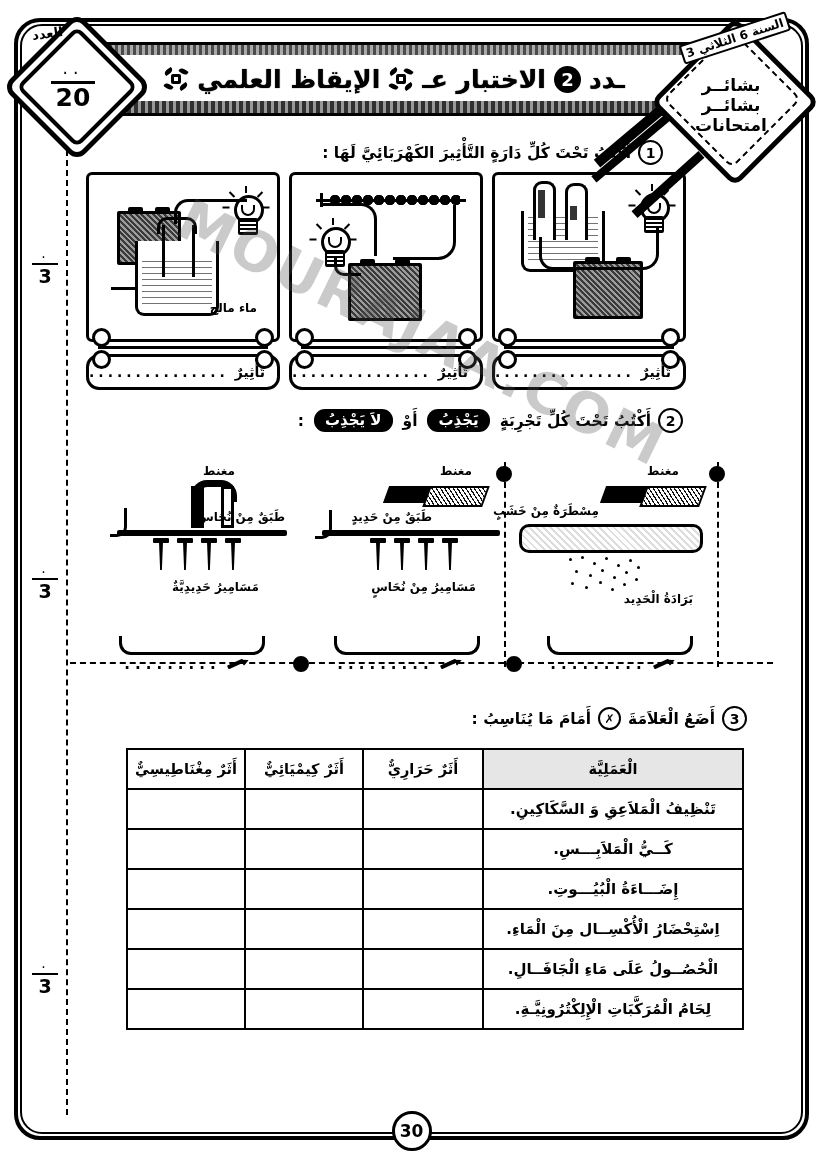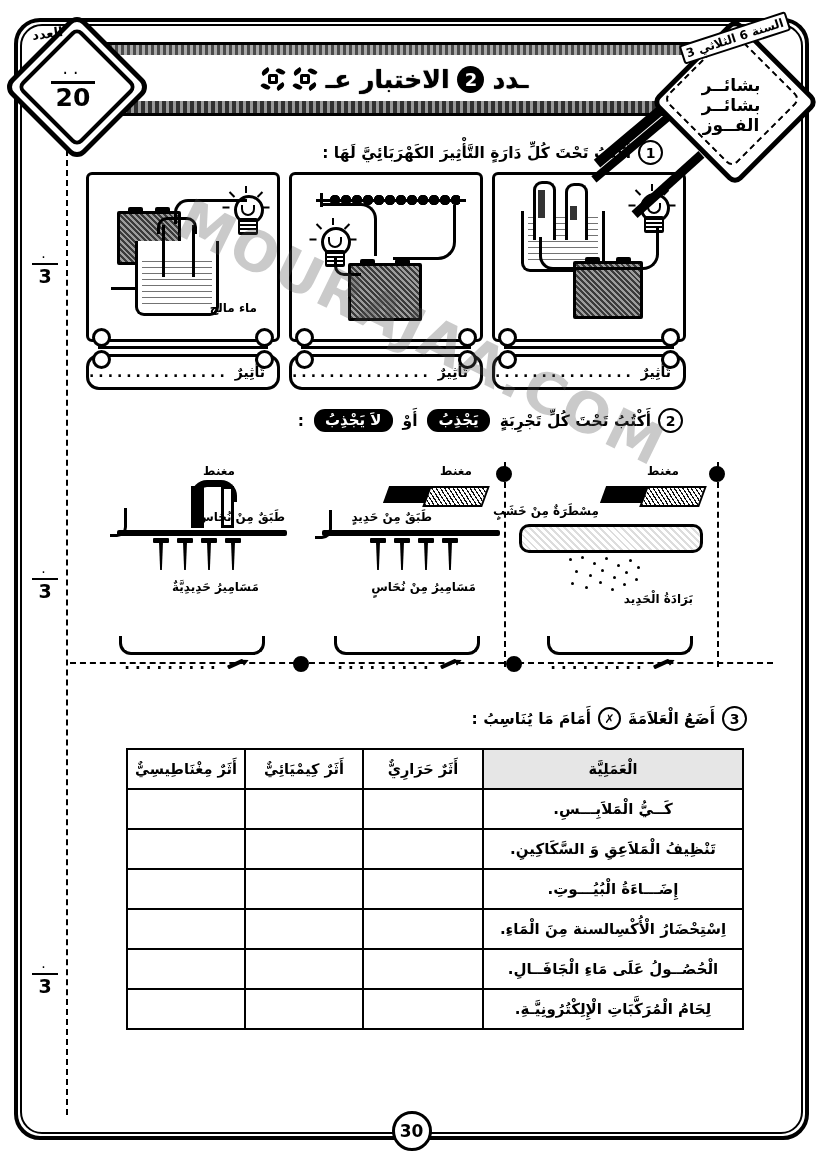--- a/index.html
+++ b/index.html
@@ -330,20 +330,21 @@
       <span>ـدد</span>
       <span class="exam-no">2</span>
       <span>الاختبار عـ</span>
       <span class="flower">
         <span class="core"></span>
           <span class="leaf l1"></span>
           <span class="leaf l2"></span>
         <span class="leaf l3"></span>
           <span class="leaf l4"></span>
       </span>
+      <span>الإيقاظ العلمي</span>
       <span class="flower">
         <span class="core"></span>
           <span class="leaf l1"></span>
           <span class="leaf l2"></span>
         <span class="leaf l3"></span>
           <span class="leaf l4"></span>
       </span>
     </div>
   </div>
 
@@ -359,21 +360,21 @@
       <div class="ribbon-left-txt">العدد</div>
     </div>
   </div>
 
   <div class="brand-badge">
     <div class="brand-diamond"></div>
     <div class="brand-diamond2"></div>
     <div class="brand-text">
       <span>بشائــر</span>
       <span>بشائــر</span>
-      <span>الفــوز</span>
+      <span>امتحانات</span>
     </div>
     <div class="brand-ribbon">
       <div class="brand-ribbon-txt">السنة 6 الثلاثي 3</div>
     </div>
   </div>
 
   <div class="margin-line"></div>
 
   <div class="mark-box" style="top:245px;">
     <div class="mark-dots">.</div>
@@ -632,39 +633,39 @@
       <thead>
         <tr>
           <th class="op-col" style="width:260px;">الْعَمَلِيَّة</th>
           <th style="width:120px;">أَثَرٌ حَرَارِيٌّ</th>
           <th style="width:118px;">أَثَرٌ كِيمْيَائِيٌّ</th>
           <th style="width:118px;">أَثَرٌ مِغْنَاطِيسِيٌّ</th>
         </tr>
       </thead>
       <tbody>
         <tr>
-          <td class="op">كَــيُّ الْمَلاَبِـــسِ.</td>
+          <td class="op">تَنْظِيفُ الْمَلاَعِقِ وَ السَّكَاكِينِ.</td>
           <td class="cell"></td>
           <td class="cell"></td>
           <td class="cell"></td>
         </tr>
         <tr>
-          <td class="op">تَنْظِيفُ الْمَلاَعِقِ وَ السَّكَاكِينِ.</td>
+          <td class="op">كَــيُّ الْمَلاَبِـــسِ.</td>
           <td class="cell"></td>
           <td class="cell"></td>
           <td class="cell"></td>
         </tr>
         <tr>
           <td class="op">إِضَـــاءَةُ الْبُيُـــوتِ.</td>
           <td class="cell"></td>
           <td class="cell"></td>
           <td class="cell"></td>
         </tr>
         <tr>
-          <td class="op">اِسْتِحْضَارُ الْأُكْسِالسنة مِنَ الْمَاءِ.</td>
+          <td class="op">اِسْتِحْضَارُ الْأُكْسِــال مِنَ الْمَاءِ.</td>
           <td class="cell"></td>
           <td class="cell"></td>
           <td class="cell"></td>
         </tr>
         <tr>
           <td class="op">الْحُصُــولُ عَلَى مَاءِ الْجَافَــالِ.</td>
           <td class="cell"></td>
           <td class="cell"></td>
           <td class="cell"></td>
         </tr>

